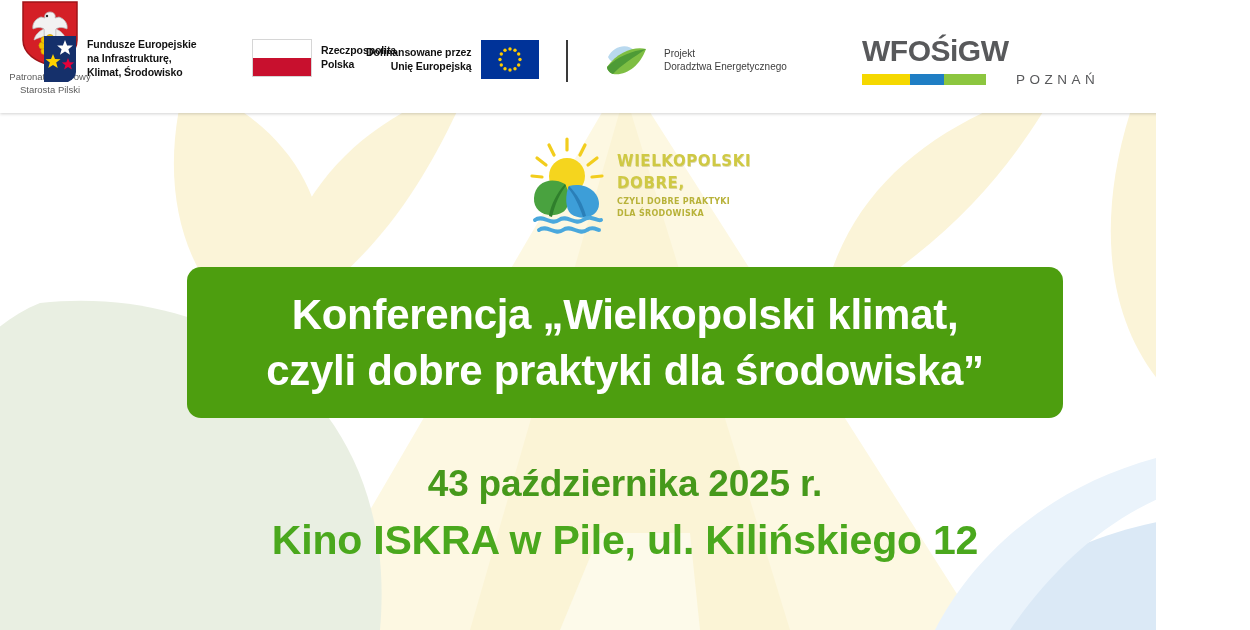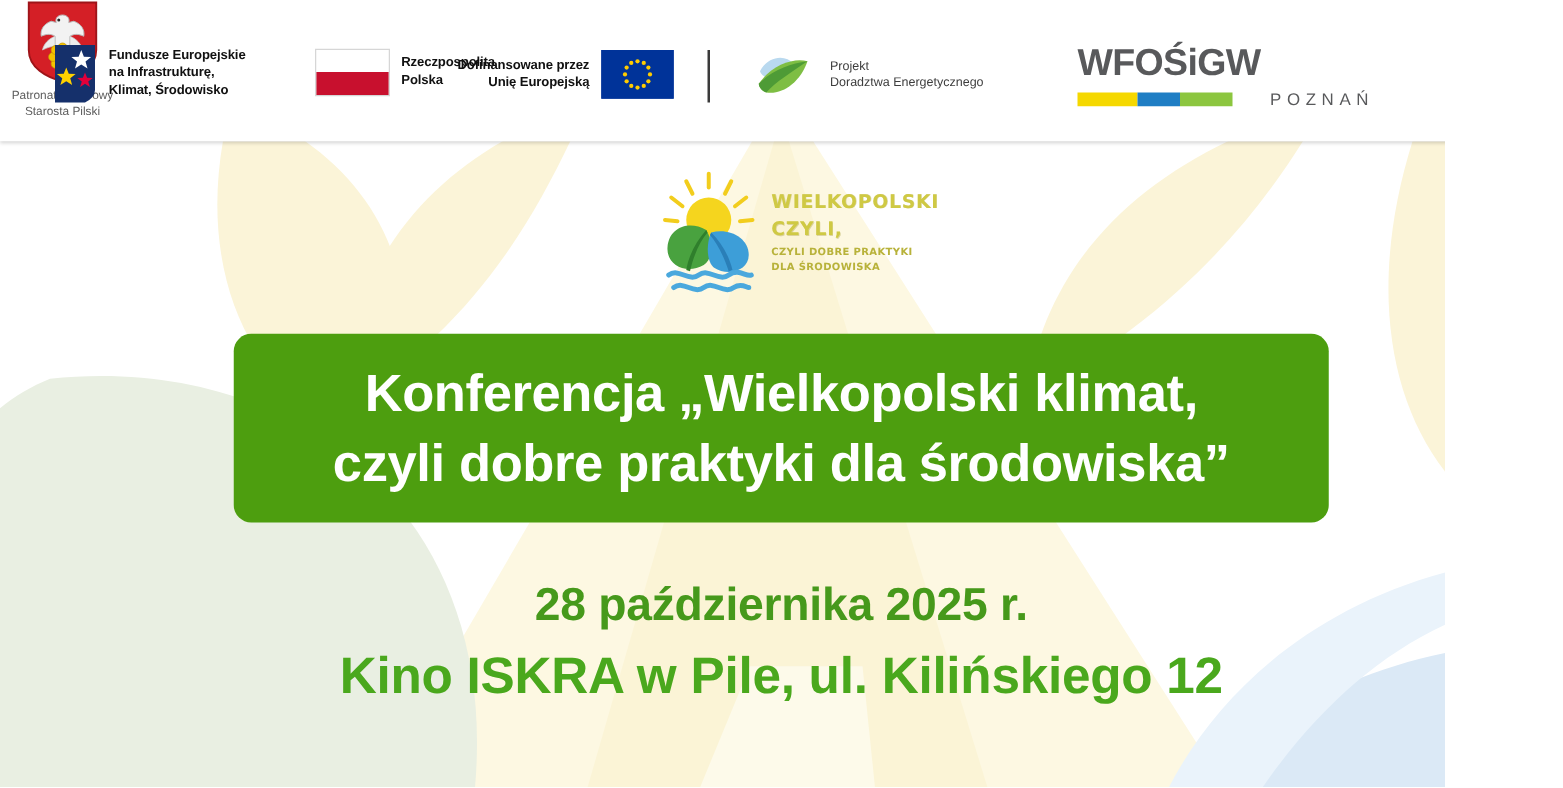--- a/index.html
+++ b/index.html
@@ -412,29 +412,29 @@
         <path d="M48 50 C 56 58, 62 68, 65 80 L62 81 C 58 69, 53 59, 47 52 Z" fill="#2a7fb8"></path>
 
         <g fill="none" stroke="#4aa8dd" stroke-width="4" stroke-linecap="round">
           <path d="M14 84 C 22 78, 30 90, 38 84 C 46 78, 54 90, 62 84 C 70 78, 76 86, 80 84"></path>
           <path d="M18 94 C 26 88, 34 100, 42 94 C 50 88, 58 100, 66 94 C 72 90, 76 94, 78 94"></path>
         </g>
       </svg>
     </span>
     <span class="brand-words">
       <div class="brand-l1">WIELKOPOLSKI</div>
-      <div class="brand-l2">CZYLI,</div>
+      <div class="brand-l2">DOBRE,</div>
       <div class="brand-l3">CZYLI DOBRE PRAKTYKI</div>
       <div class="brand-l4">DLA ŚRODOWISKA</div>
     </span>
   </div>
 
   <div id="title-banner">
     <div class="title-line">Konferencja „Wielkopolski klimat,</div>
     <div class="title-line">czyli dobre praktyki dla środowiska”</div>
   </div>
 
   <div id="event-details">
-    <div class="event-date">28 października 2025 r.</div>
+    <div class="event-date">43 października 2025 r.</div>
     <div class="event-venue">Kino ISKRA w Pile, ul. Kilińskiego 12</div>
   </div>
 
 </div>
 
 </body></html>

